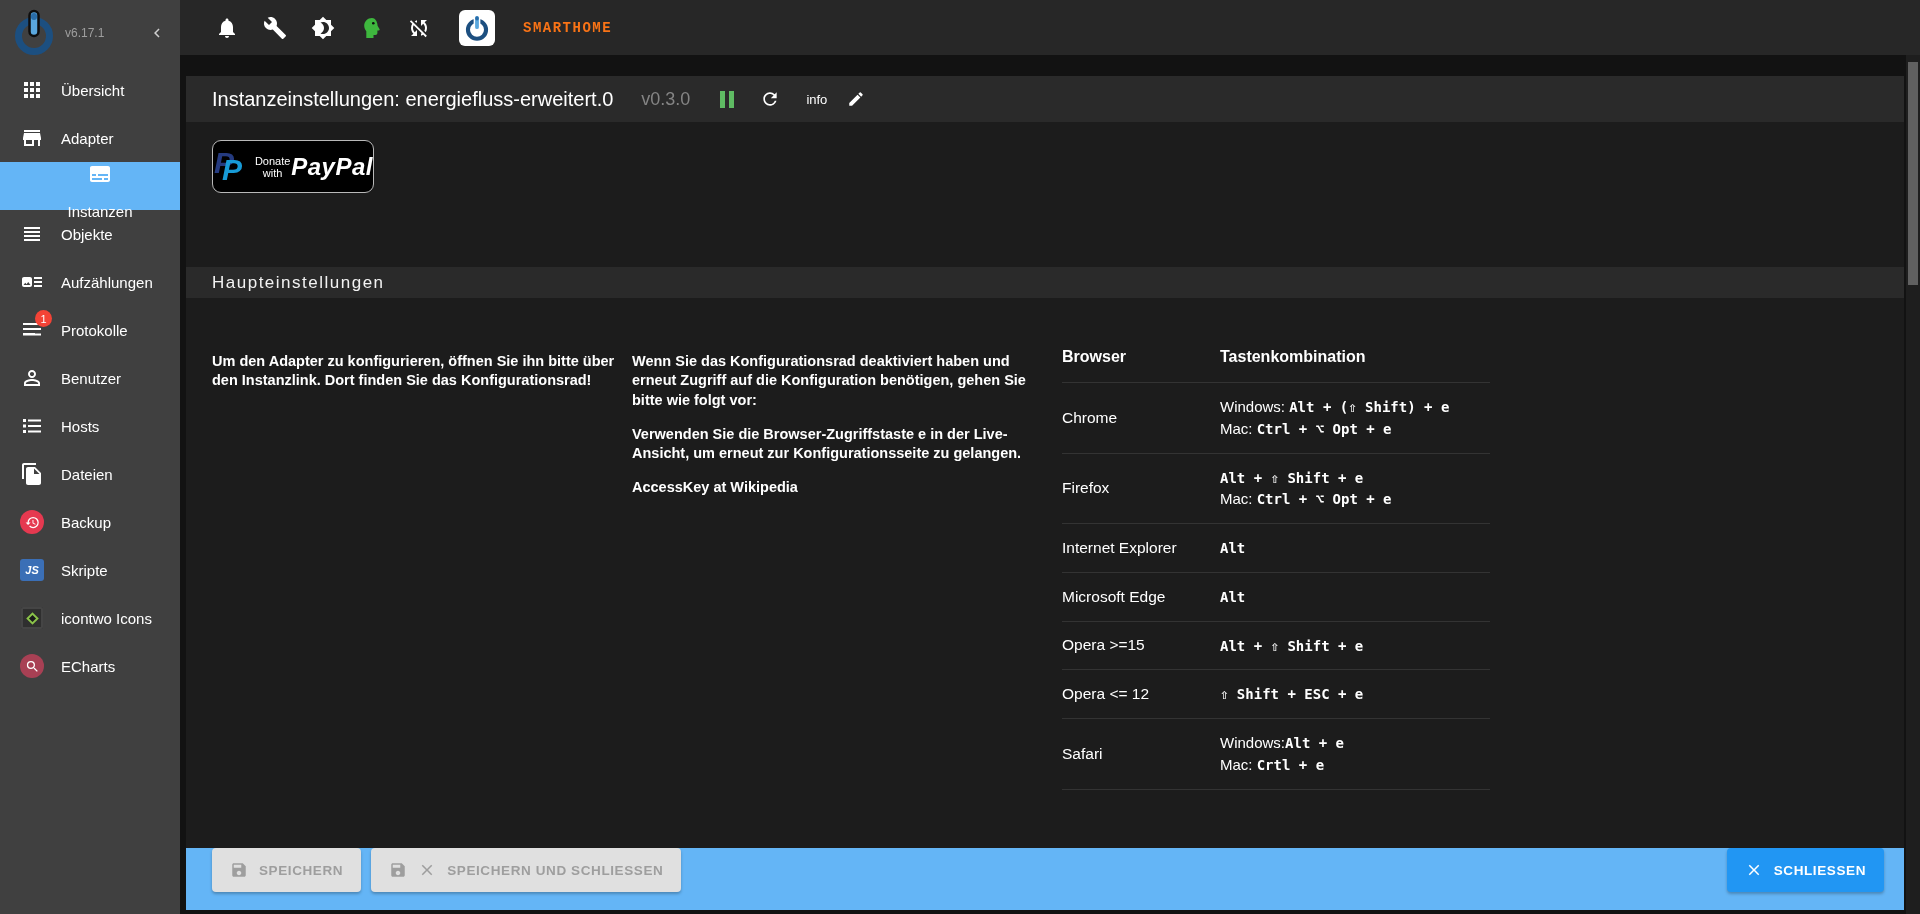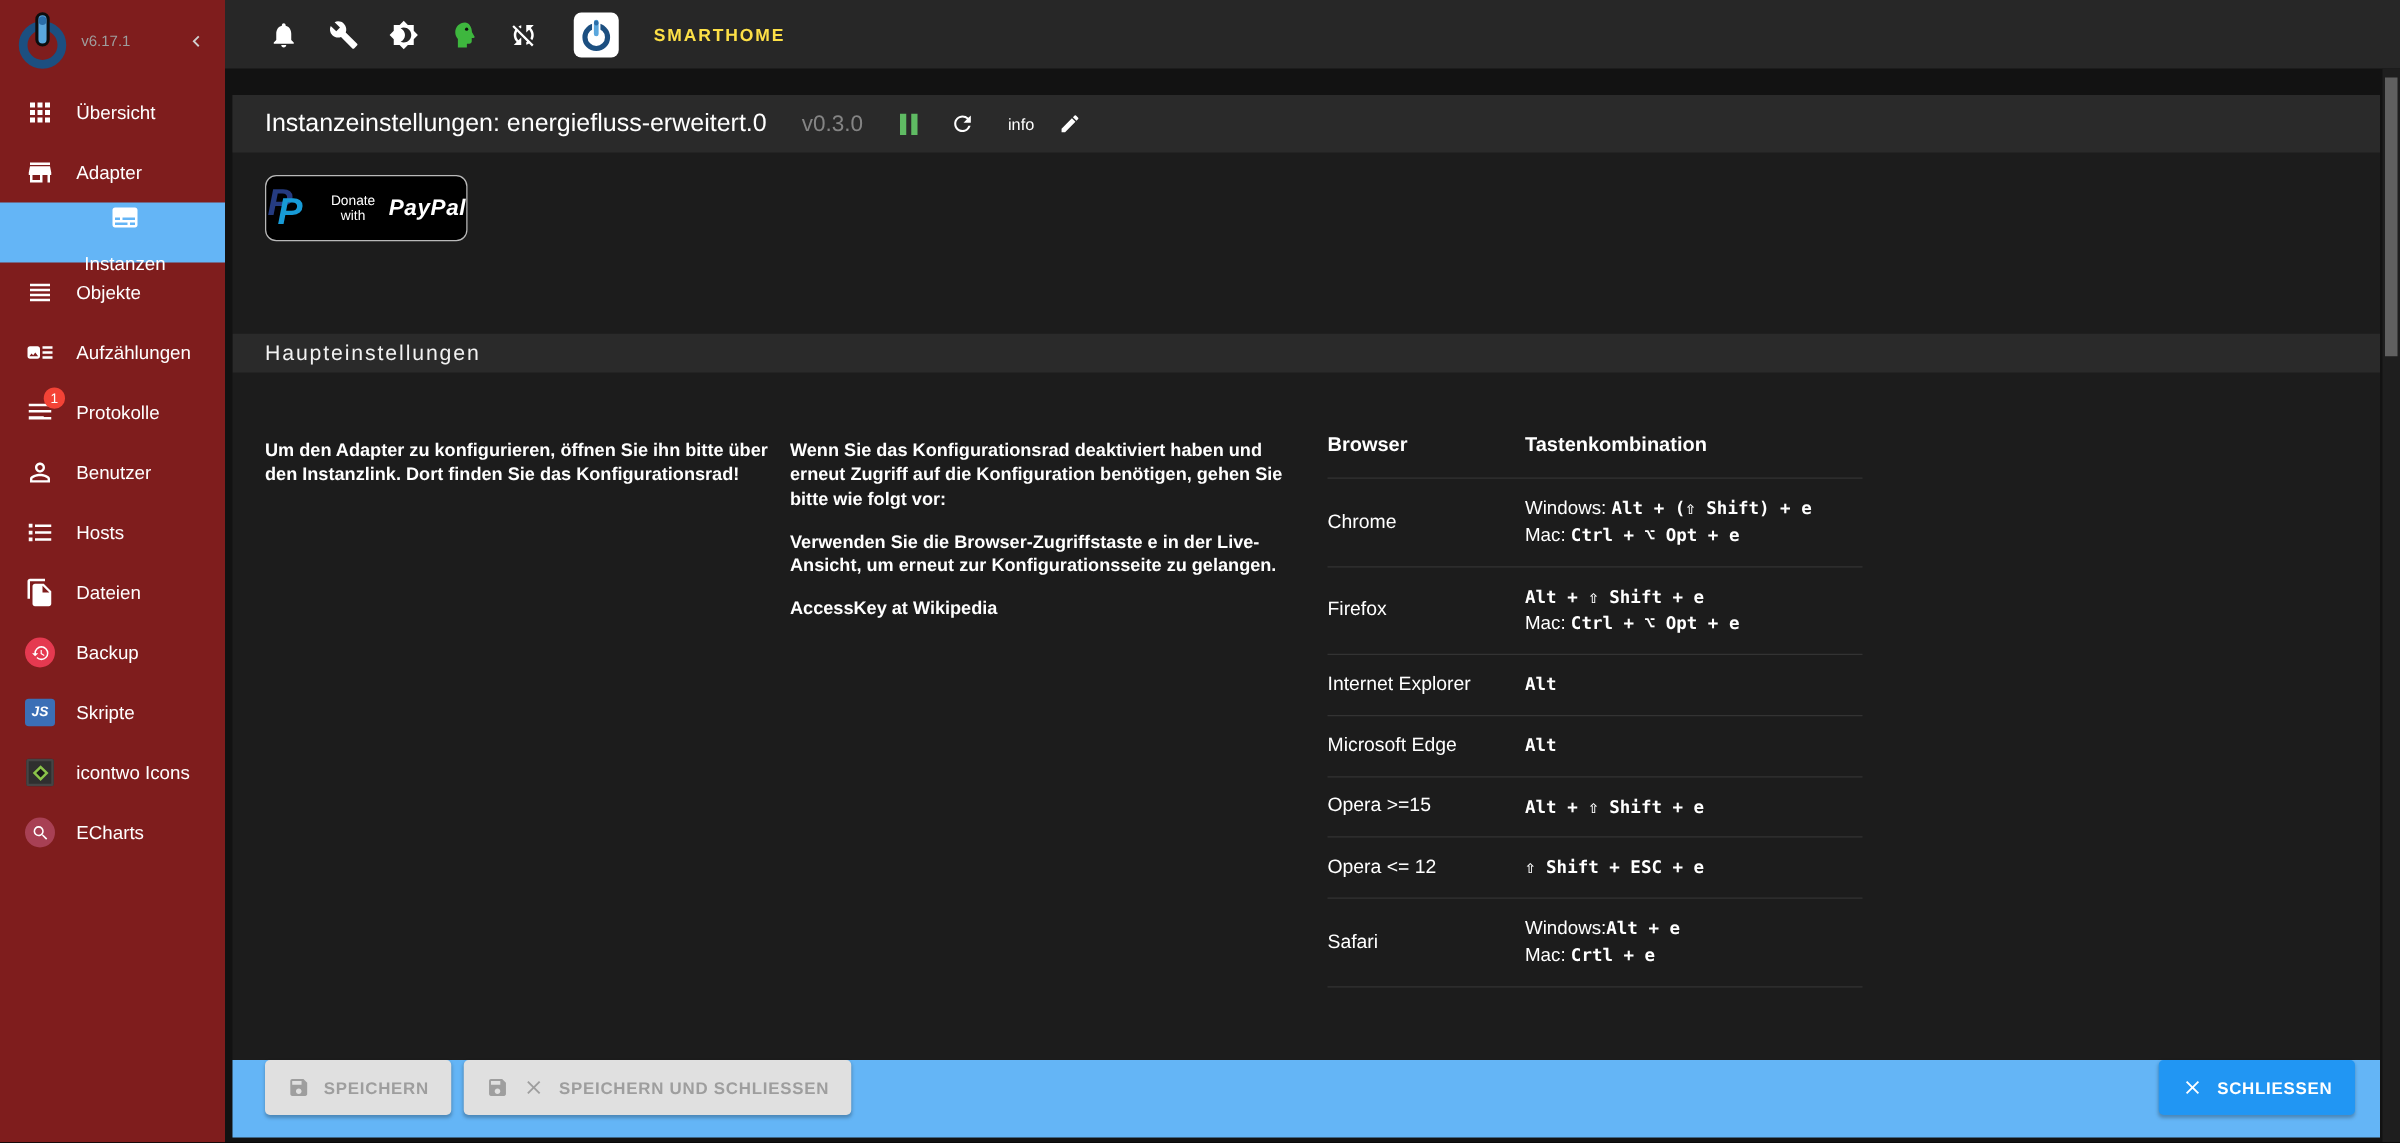--- a/index.html
+++ b/index.html
@@ -1,20 +1,20 @@
 <!DOCTYPE html>
 <html style="--accent: #64b5f6; --primary: #2196f3; --badge-red: #f44336; --pause-green: #5fbb63; --expert-green: #3eb73e; --backup-red: #e53950; --echarts-red: #a84054; --js-blue: #3b6fb6; --paypal-navy: #253b80; --paypal-blue: #179bd7;"><head>
 <meta charset="utf-8">
 <style>
   * { margin:0; padding:0; box-sizing:border-box; }
   html,body { background:#000; }
   .app { width:1920px; height:914px; display:flex; font-family:"Liberation Sans",sans-serif; background:#121212; overflow:hidden; position:relative; }
 
   
-  .sidebar { width:180px; flex:none; background:#7f1d1d; display:flex; flex-direction:column; }
+  .sidebar { width:180px; flex:none; background:#404040; display:flex; flex-direction:column; }
   .sb-header { height:66px; display:flex; align-items:center; padding:0 12px 0 10px; gap:7px; flex:none; }
   .logo-svg { width:48px; height:48px; flex:none; }
   .sb-version { color:#9e9e9e; font-size:12px; }
   .sb-collapse { margin-left:auto; background:none; border:none; cursor:pointer; width:22px; height:22px; display:flex; align-items:center; justify-content:center; }
   .sb-item { height:48px; display:flex; align-items:center; gap:17px; padding-left:20px; color:#fff; font-size:15px; font-weight:500; cursor:pointer; }
   .sb-item.active { background:var(--accent);flex-direction:column; }
   .sb-icon { width:24px; height:24px; flex:none; position:relative; display:flex; align-items:center; justify-content:center; }
   .sb-icon svg { width:24px; height:24px; fill:#fff; }
   .badge { position:absolute; top:-8px; right:-8px; min-width:17px; height:17px; border-radius:50%; background:var(--badge-red); color:#fff; font-size:11px; display:flex; align-items:center; justify-content:center; }
   .round-icon { width:24px; height:24px; border-radius:50%; display:flex; align-items:center; justify-content:center; }
@@ -25,42 +25,42 @@
   .icontwo-box { width:22px; height:22px; background:#2f2f2f; border-radius:2px; display:flex; align-items:center; justify-content:center; box-shadow:inset 0 0 0 2px #454545; }
   .icontwo-box i { display:block; width:9px; height:9px; border:2px solid #8bc34a; transform:rotate(45deg); background:#1a1a1a; }
 
   
   .main { flex:1; display:flex; flex-direction:column; position:relative; }
   .topbar { height:55px; flex:none; background:#272727; display:flex; align-items:center; padding-left:35px; gap:24px; }
   .tb-btn { width:24px; height:24px; background:none; border:none; cursor:pointer; padding:0; }
   .tb-btn svg { width:24px; height:24px; fill:#fff; }
   .brand-box { width:36px; height:36px; background:#fff; border-radius:6px; display:flex; align-items:center; justify-content:center; margin-left:4px; }
   .brand-box .logo-svg { width:28px; height:28px; }
-  .brand { color:#fde047; font-size:14px; font-weight:700; letter-spacing:1.5px; margin-left:4px; }
+  .brand { color:#f97316; font-size:14px; font-weight:700; letter-spacing:1.5px; margin-left:4px;font-family:Liberation Mono, monospace; }
 
   
   .page { flex:1; position:relative; background:#121212; }
   .dialog { position:absolute; left:6px; top:21px; width:1718px; bottom:4px; display:flex; flex-direction:column; background:#1c1c1c; }
   .dlg-titlebar { height:46px; flex:none; background:#2a2a2a; display:flex; align-items:center; padding:0 20px 0 26px; }
   .dlg-title { color:#fff; font-size:20px; }
   .dlg-version { color:#848484; font-size:18px; margin-left:28px; }
   .pause-icon { display:flex; gap:4px; margin-left:30px; cursor:pointer; }
   .pause-icon i { display:block; width:5px; height:17px; background:var(--pause-green); }
   .dlg-ctl { background:none; border:none; cursor:pointer; margin-left:26px; padding:0; display:flex; align-items:center; }
   .dlg-ctl svg { width:20px; height:20px; fill:#fff; }
   .info-label { color:#fff; font-size:13px; margin-left:26px; cursor:pointer; }
 
   .dlg-body { flex:1; position:relative; overflow:hidden; }
   .paypal-btn { position:absolute; left:26px; top:18px; width:162px; height:53px; background:#000; border:1px solid #b9b9b9; border-radius:9px; display:flex; align-items:center; justify-content:center; gap:9px; cursor:pointer; }
   .pp-logo { position:relative; width:32px; height:38px; font-style:italic; font-weight:800; flex:none; }
   .pp-back  { position:absolute; left:1px; top:0;  color:var(--paypal-navy); font-size:30px; line-height:1; }
   .pp-front { position:absolute; left:9px; top:7px; color:var(--paypal-blue); font-size:30px; line-height:1; }
   .pp-text { display:flex; align-items:center; color:#fff; }
   .pp-line1 { font-size:11px; }
-  .pp-line2 { font-size:18px; font-weight:800; font-style:italic; letter-spacing:0.5px; }
+  .pp-line2 { font-size:24px; font-weight:800; font-style:italic; letter-spacing:0.5px; }
 
   .section-band { position:absolute; left:0; right:0; top:145px; height:31px; background:#2a2a2a; display:flex; align-items:center; padding-left:26px; color:#f2f2f2; font-size:17px; letter-spacing:1.5px; }
 
   .col { position:absolute; color:#fff; }
   .col-1 { left:26px;  top:230px; width:404px; }
   .col-2 { left:446px; top:230px; width:416px; }
   .col-3 { left:876px; top:220px; width:428px; }
   .col p { font-size:14.5px; font-weight:700; line-height:1.33; margin-bottom:15px; color:#fff; }
   .wiki-link { font-size:14.5px; font-weight:700; color:#fff; text-decoration:none; }
 

